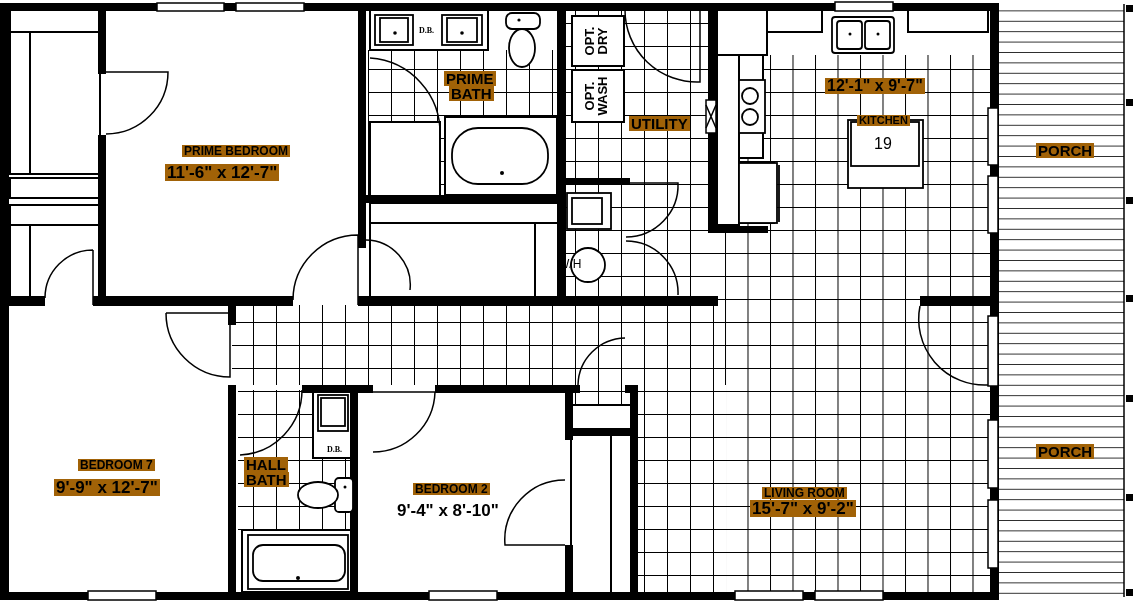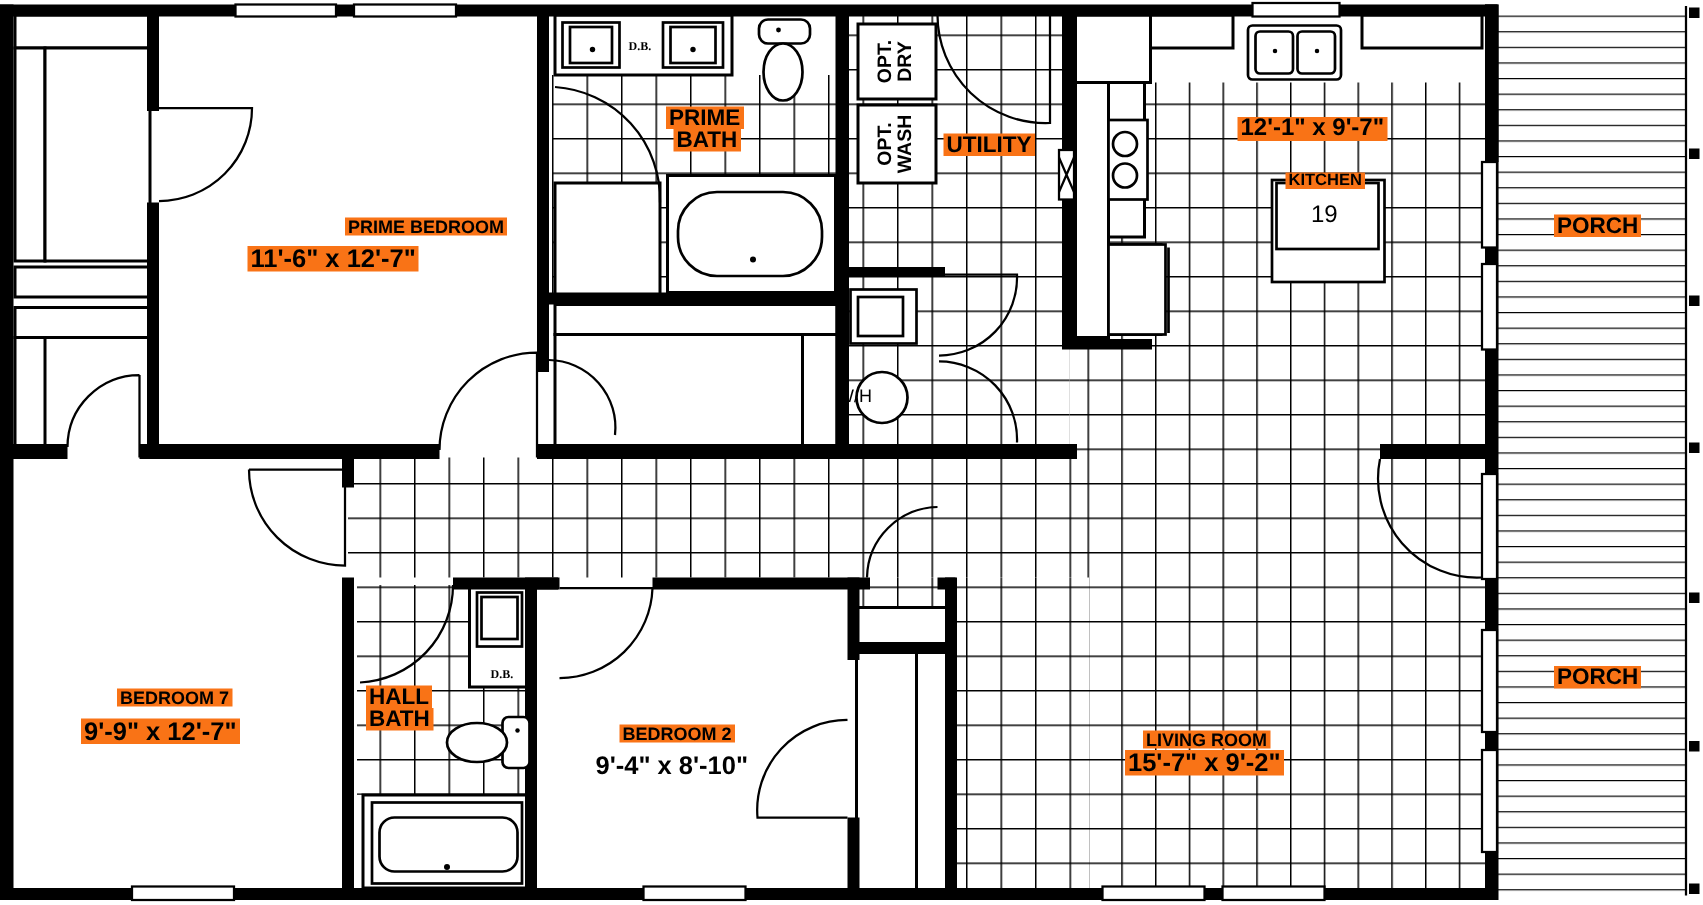--- a/index.html
+++ b/index.html
@@ -1,18 +1,18 @@
 <!DOCTYPE html>
 <html><head>
 <meta charset="utf-8">
 <style>
   html,body{margin:0;padding:0;background:#fff;}
   body{width:1135px;height:603px;overflow:hidden;position:relative;font-family:"Liberation Sans",sans-serif;}
   #plan{position:absolute;left:0;top:0;}
-  .lbl{position:absolute;font-family:"Liberation Sans",sans-serif;font-weight:bold;color:#000;background:#f97316;white-space:nowrap;line-height:1;padding:0 2px;}
+  .lbl{position:absolute;font-family:"Liberation Sans",sans-serif;font-weight:bold;color:#000;background:#a16207;white-space:nowrap;line-height:1;padding:0 2px;}
   .lbl.nobg{background:transparent;}
   .room-name{font-size:12px;}
   .room-dim{font-size:17px;}
   .bath-name{font-size:15px;line-height:15px;text-align:left;}
   .small{font-size:8px;font-family:"Liberation Serif",serif;}
   .vert{position:absolute;font-weight:bold;font-size:13px;line-height:13px;transform:rotate(-90deg);transform-origin:center;text-align:center;white-space:nowrap;}
   .island-num{font-size:16px;font-weight:normal;background:transparent;}
   .porch-lbl{font-size:15px;}
 </style>
 </head>
@@ -247,27 +247,27 @@
     <circle cx="519" cy="20" r="1.6"></circle>
     <circle cx="345" cy="487" r="1.5"></circle>
   </g>
 
   <g stroke="#000" stroke-width="1.5" fill="#fff">
     <rect x="706" y="100" width="10" height="33"></rect>
     <path d="M706 105 L716 128 M716 105 L706 128"></path>
   </g>
 </svg>
 
-<div class="lbl room-name" style="left:182px;top:145px;margin-left:48px;">PRIME BEDROOM</div>
+<div class="lbl room-name" style="left:182px;top:145px;">PRIME BEDROOM</div>
 <div class="lbl room-dim" style="left:165px;top:164px;">11'-6" x 12'-7"</div>
 
 <div class="lbl bath-name" style="left:444px;top:71px;">PRIME</div>
 <div class="lbl bath-name" style="left:449px;top:86px;">BATH</div>
 
-<div class="lbl bath-name" style="left:629px;top:89px;">UTILITY</div>
+<div class="lbl bath-name" style="left:629px;top:116px;">UTILITY</div>
 
 <div class="lbl room-dim" style="left:825px;top:78px;font-size:16px;">12'-1" x 9'-7"</div>
 <div class="lbl room-name" style="left:857px;top:115px;font-size:11px;">KITCHEN</div>
 <div class="lbl island-num" style="left:872px;top:136px;">19</div>
 
 <div class="lbl room-name" style="left:78px;top:459px;">BEDROOM 7</div>
 <div class="lbl room-dim" style="left:54px;top:479px;">9'-9" x 12'-7"</div>
 
 <div class="lbl bath-name" style="left:244px;top:457px;">HALL</div>
 <div class="lbl bath-name" style="left:244px;top:472px;">BATH</div>

